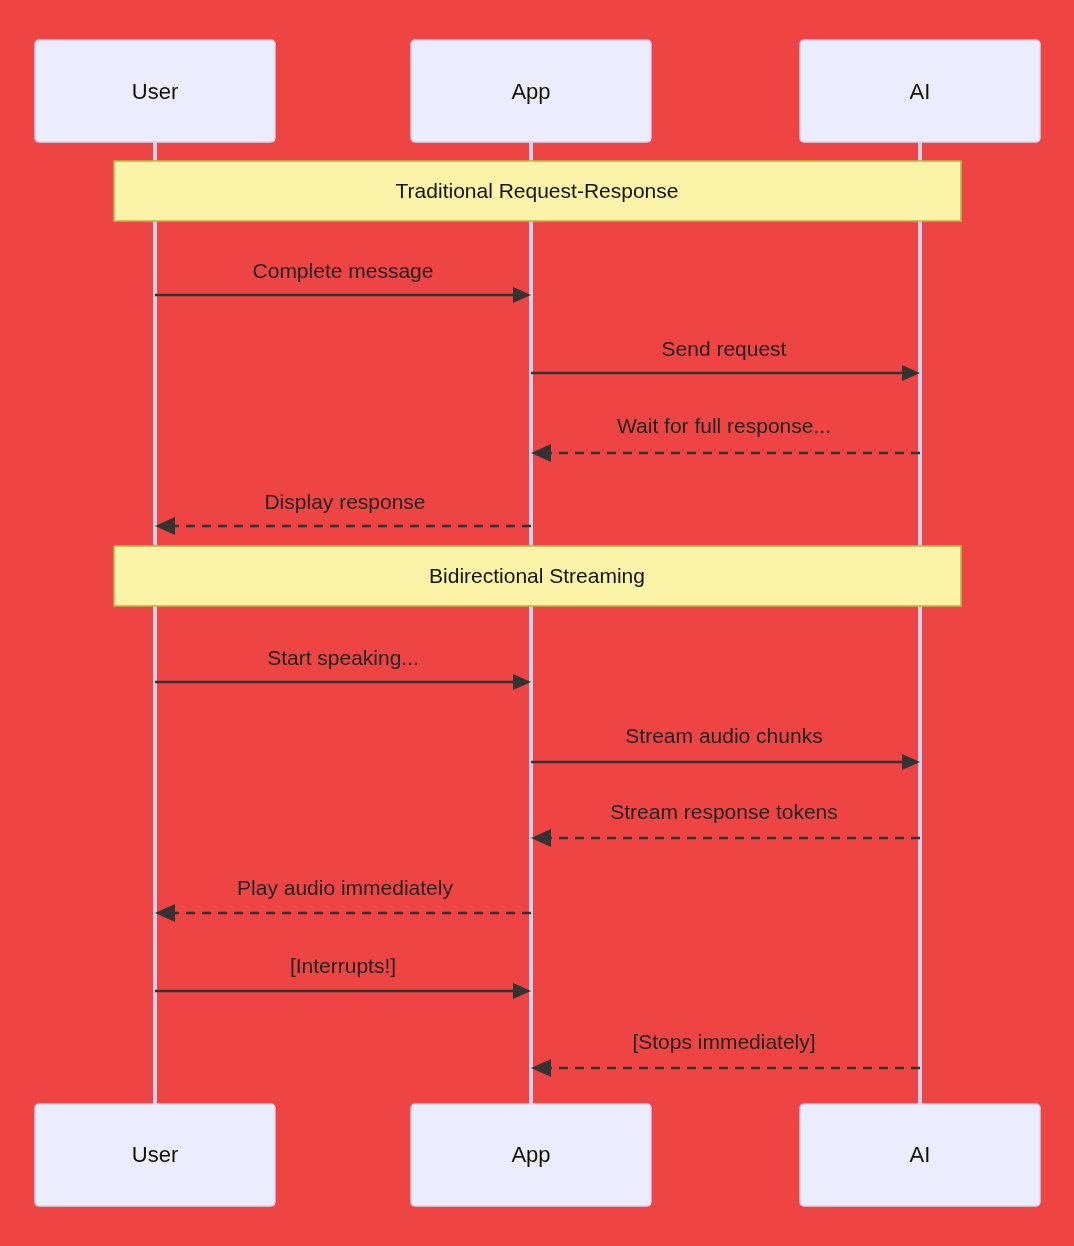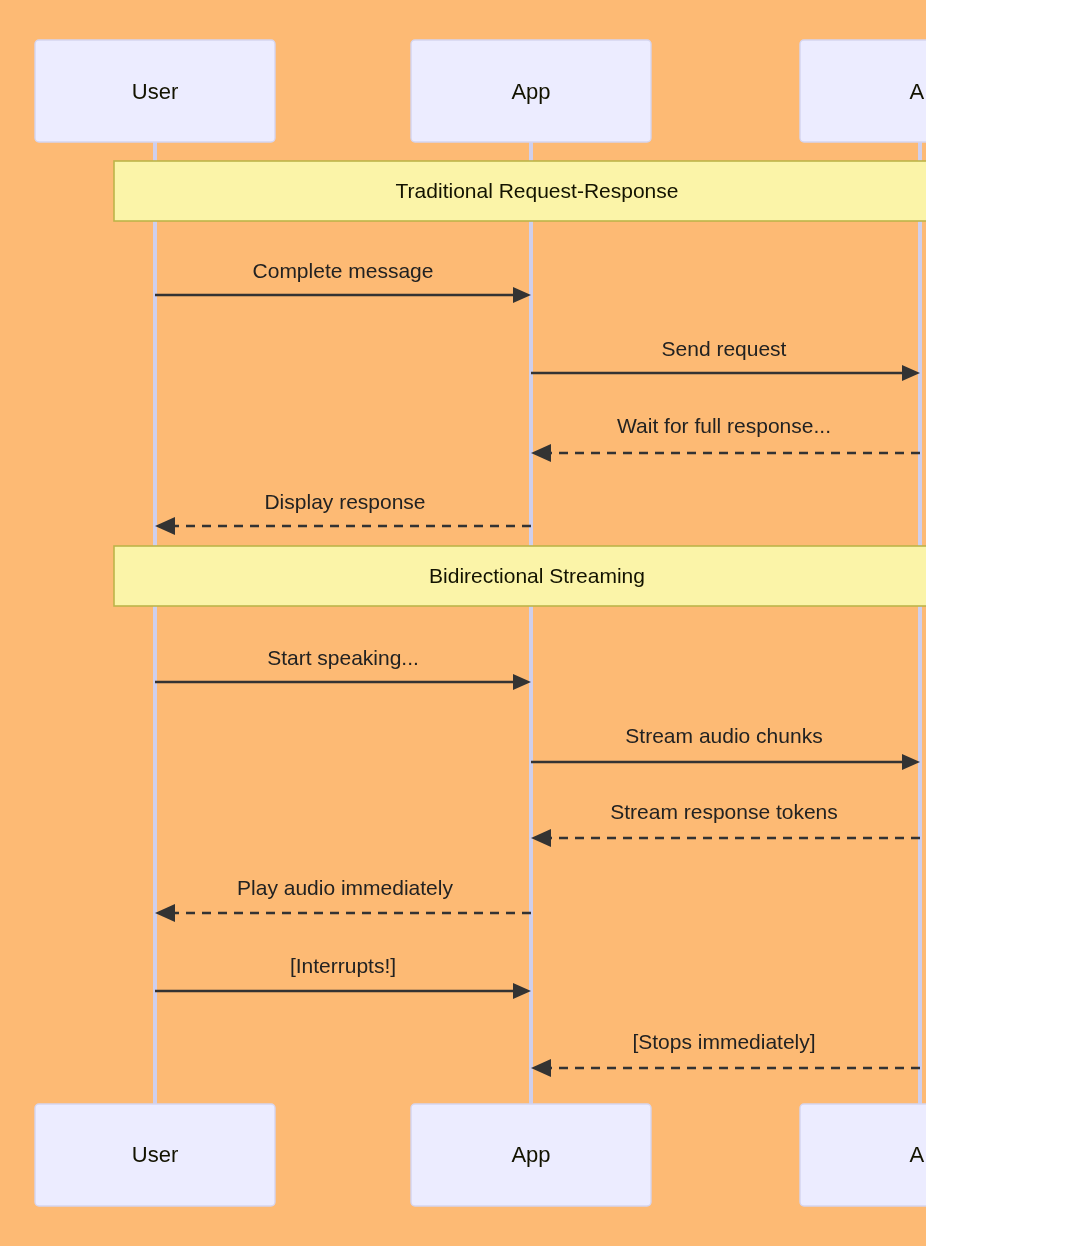--- a/index.html
+++ b/index.html
@@ -6,23 +6,23 @@
   html, body {
     margin: 0;
     padding: 0;
     background: #ffffff;
   }
   body {
     font-family: "Liberation Sans", sans-serif;
   }
   #diagram-root {
     position: relative;
-    width: 926px;
+    width: 1074px;
     height: 1246px;
-    background: #fdba74;
+    background: #ef4444;
     overflow: hidden;
   }
   svg.diagram-canvas {
     position: absolute;
     top: 0;
     left: 0;
     width: 1074px;
     height: 1246px;
     display: block;
   }

